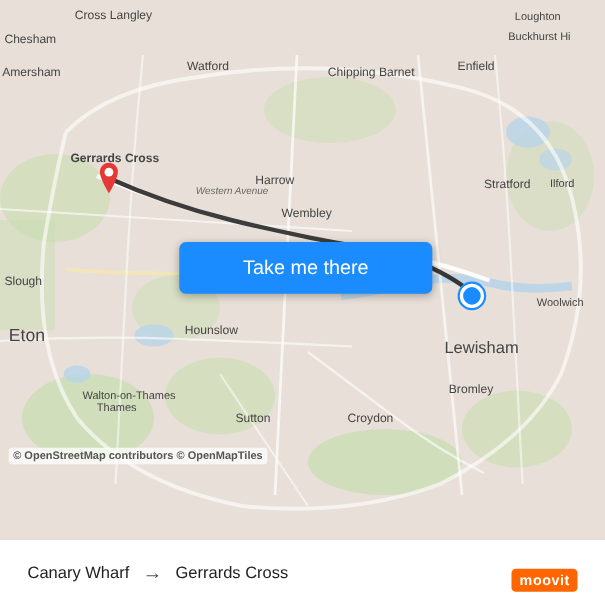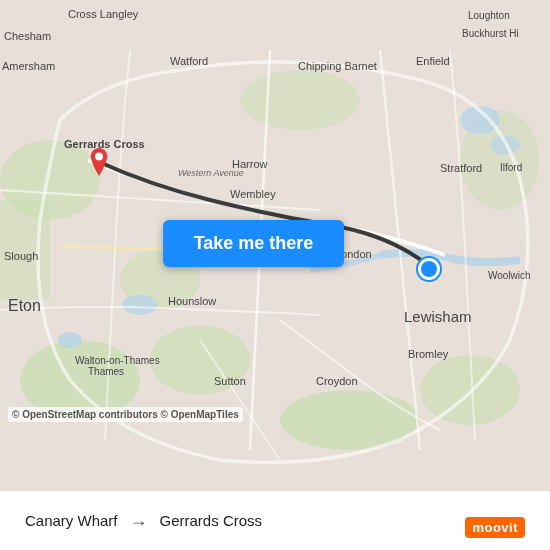--- a/index.html
+++ b/index.html
@@ -25,28 +25,28 @@
       position: absolute;
       top: 0; left: 0;
       width: 100%; height: 100%;
     }
 
     
     #take-me-there-btn {
       position: absolute;
       top: 220px;
       left: 163px;
-      width: 181px;
+      width: 230px;
       height: 47px;
       background: #1a8cff;
       color: white;
       border: none;
       border-radius: 6px;
       font-size: 18px;
-      font-weight: bold;
+      font-weight: normal;
       cursor: pointer;
       display: flex;
       align-items: center;
       justify-content: center;
       box-shadow: 0 2px 8px rgba(0,0,0,0.3);
       z-index: 10;
     }
 
     
     .map-pin-red {
@@ -192,21 +192,21 @@
 
   <div style="position:absolute;top:8px;left:68px;font-size:11px;color:#444;z-index:4;font-weight:500;">Cross Langley</div>
   <div style="position:absolute;top:30px;left:4px;font-size:11px;color:#444;z-index:4;">Chesham</div>
   <div style="position:absolute;top:60px;left:2px;font-size:11px;color:#444;z-index:4;">Amersham</div>
   <div style="position:absolute;top:55px;left:170px;font-size:11px;color:#444;z-index:4;">Watford</div>
   <div style="position:absolute;top:60px;left:298px;font-size:11px;color:#444;z-index:4;">Chipping Barnet</div>
   <div style="position:absolute;top:55px;left:416px;font-size:11px;color:#444;z-index:4;">Enfield</div>
   <div style="position:absolute;top:10px;left:468px;font-size:10px;color:#444;z-index:4;">Loughton</div>
   <div style="position:absolute;top:28px;left:462px;font-size:10px;color:#444;z-index:4;">Buckhurst Hi</div>
   <div style="position:absolute;top:158px;left:232px;font-size:11px;color:#444;z-index:4;">Harrow</div>
-  <div style="position:absolute;top:188px;left:230px;font-size:11px;color:#444;z-index:4;">Wembley</div>
+  <div style="position:absolute;top:188px;left:256px;font-size:11px;color:#444;z-index:4;">Wembley</div>
   <div style="position:absolute;top:162px;left:440px;font-size:11px;color:#444;z-index:4;">Stratford</div>
   <div style="position:absolute;top:162px;left:500px;font-size:10px;color:#444;z-index:4;">Ilford</div>
   <div style="position:absolute;top:270px;left:488px;font-size:10px;color:#444;z-index:4;">Woolwich</div>
   <div style="position:absolute;top:250px;left:4px;font-size:11px;color:#444;z-index:4;">Slough</div>
   <div style="position:absolute;top:285px;left:8px;font-size:16px;color:#444;z-index:4;margin-top:12px;">Eton</div>
   <div style="position:absolute;top:295px;left:168px;font-size:11px;color:#444;z-index:4;">Hounslow</div>
   <div style="position:absolute;top:308px;left:404px;font-size:15px;color:#444;z-index:4;">Lewisham</div>
   <div style="position:absolute;top:348px;left:408px;font-size:11px;color:#444;z-index:4;">Bromley</div>
   <div style="position:absolute;top:375px;left:316px;font-size:11px;color:#444;z-index:4;">Croydon</div>
   <div style="position:absolute;top:375px;left:214px;font-size:11px;color:#444;z-index:4;">Sutton</div>

